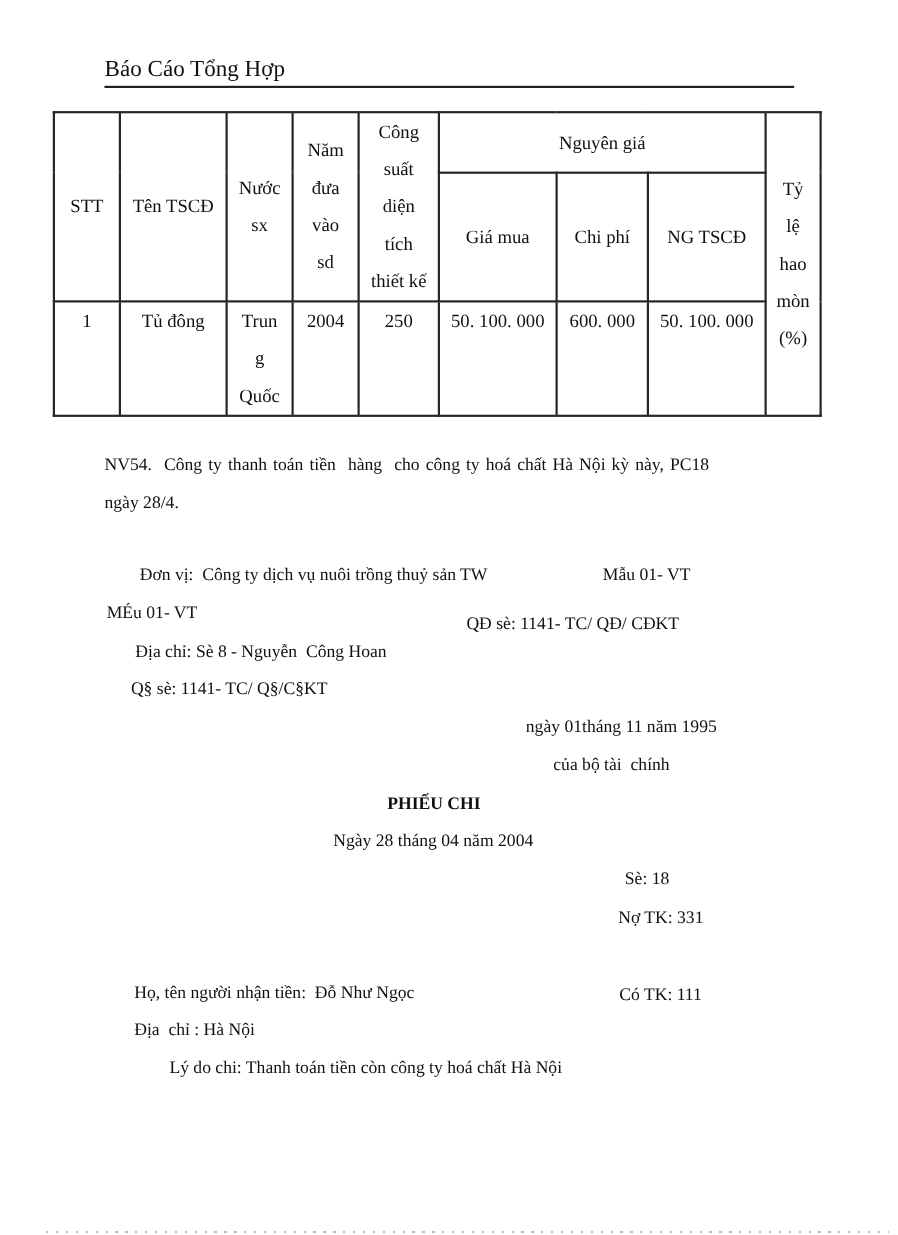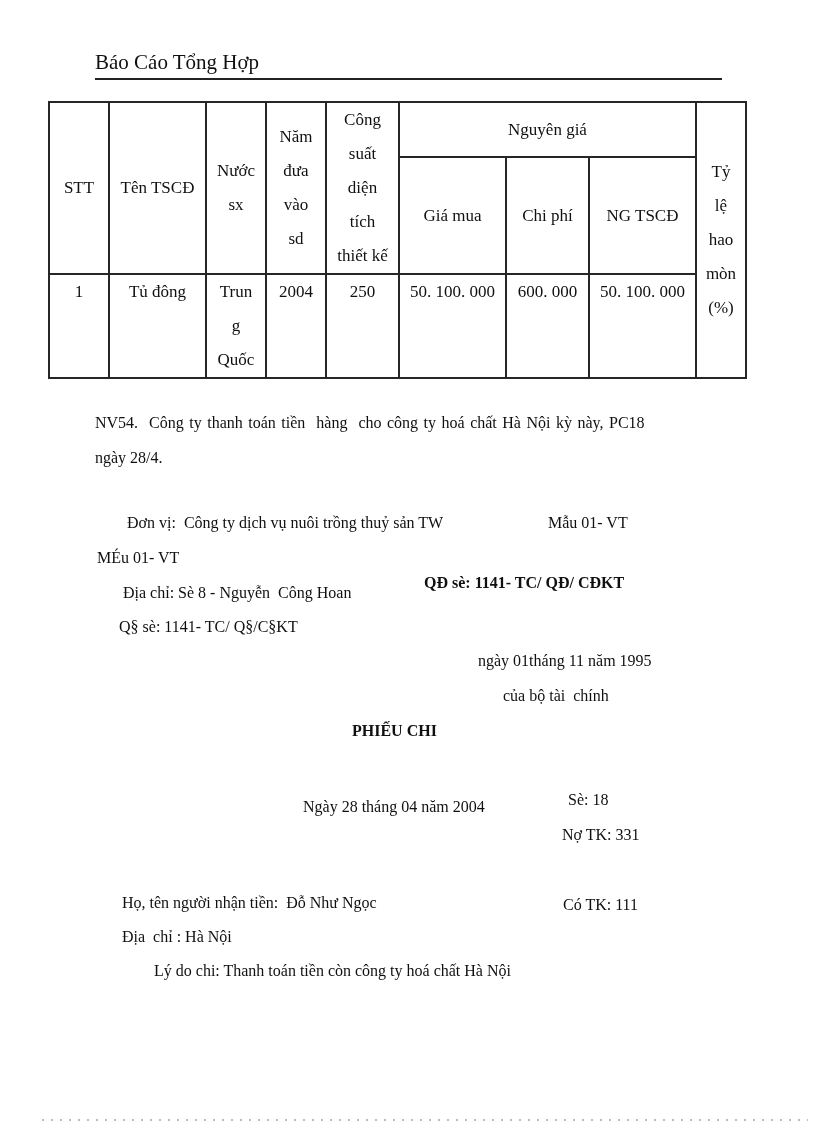--- a/index.html
+++ b/index.html
@@ -102,27 +102,27 @@
     </tbody>
   </table>
 
   <div class="line nv54-1" style="left:95px;top:412px;">NV54.  Công ty thanh toán tiền  hàng  cho công ty hoá chất Hà Nội kỳ này, PC18</div>
   <div class="line" style="left:95px;top:447px;">ngày 28/4.</div>
 
   <div class="line" style="left:127px;top:512px;">Đơn vị:  Công ty dịch vụ nuôi trồng thuỷ sản TW</div>
   <div class="line" style="left:548px;top:512px;">Mẫu 01- VT</div>
   <div class="line" style="left:97px;top:547px;">MÉu 01- VT</div>
   <div class="line" style="left:123px;top:582px;">Địa chỉ: Sè 8 - Nguyễn  Công Hoan</div>
-  <div class="line" style="left:424px;top:572px;font-weight:bold;">QĐ sè: 1141- TC/ QĐ/ CĐKT</div>
+  <div class="line" style="left:424px;top:557px;">QĐ sè: 1141- TC/ QĐ/ CĐKT</div>
   <div class="line" style="left:119px;top:616px;">Q§ sè: 1141- TC/ Q§/C§KT</div>
   <div class="line" style="left:478px;top:650px;">ngày 01tháng 11 năm 1995</div>
   <div class="line" style="left:503px;top:685px;">của bộ tài  chính</div>
 
   <div class="line bold" style="left:352px;top:720px;">PHIẾU CHI</div>
-  <div class="line" style="left:303px;top:796px;">Ngày 28 tháng 04 năm 2004</div>
+  <div class="line" style="left:303px;top:754px;">Ngày 28 tháng 04 năm 2004</div>
   <div class="line" style="left:568px;top:789px;">Sè: 18</div>
   <div class="line" style="left:562px;top:824px;">Nợ TK: 331</div>
   <div class="line" style="left:563px;top:858px;margin-top:36px;">Có TK: 111</div>
   <div class="line" style="left:122px;top:892px;">Họ, tên người nhận tiền:  Đỗ Như Ngọc</div>
   <div class="line" style="left:122px;top:926px;">Địa  chỉ : Hà Nội</div>
   <div class="line" style="left:122px;top:960px;margin-left:32px;">Lý do chi: Thanh toán tiền còn công ty hoá chất Hà Nội</div>
 
   <div class="page-bottom-dots"></div>
 </div>
 

